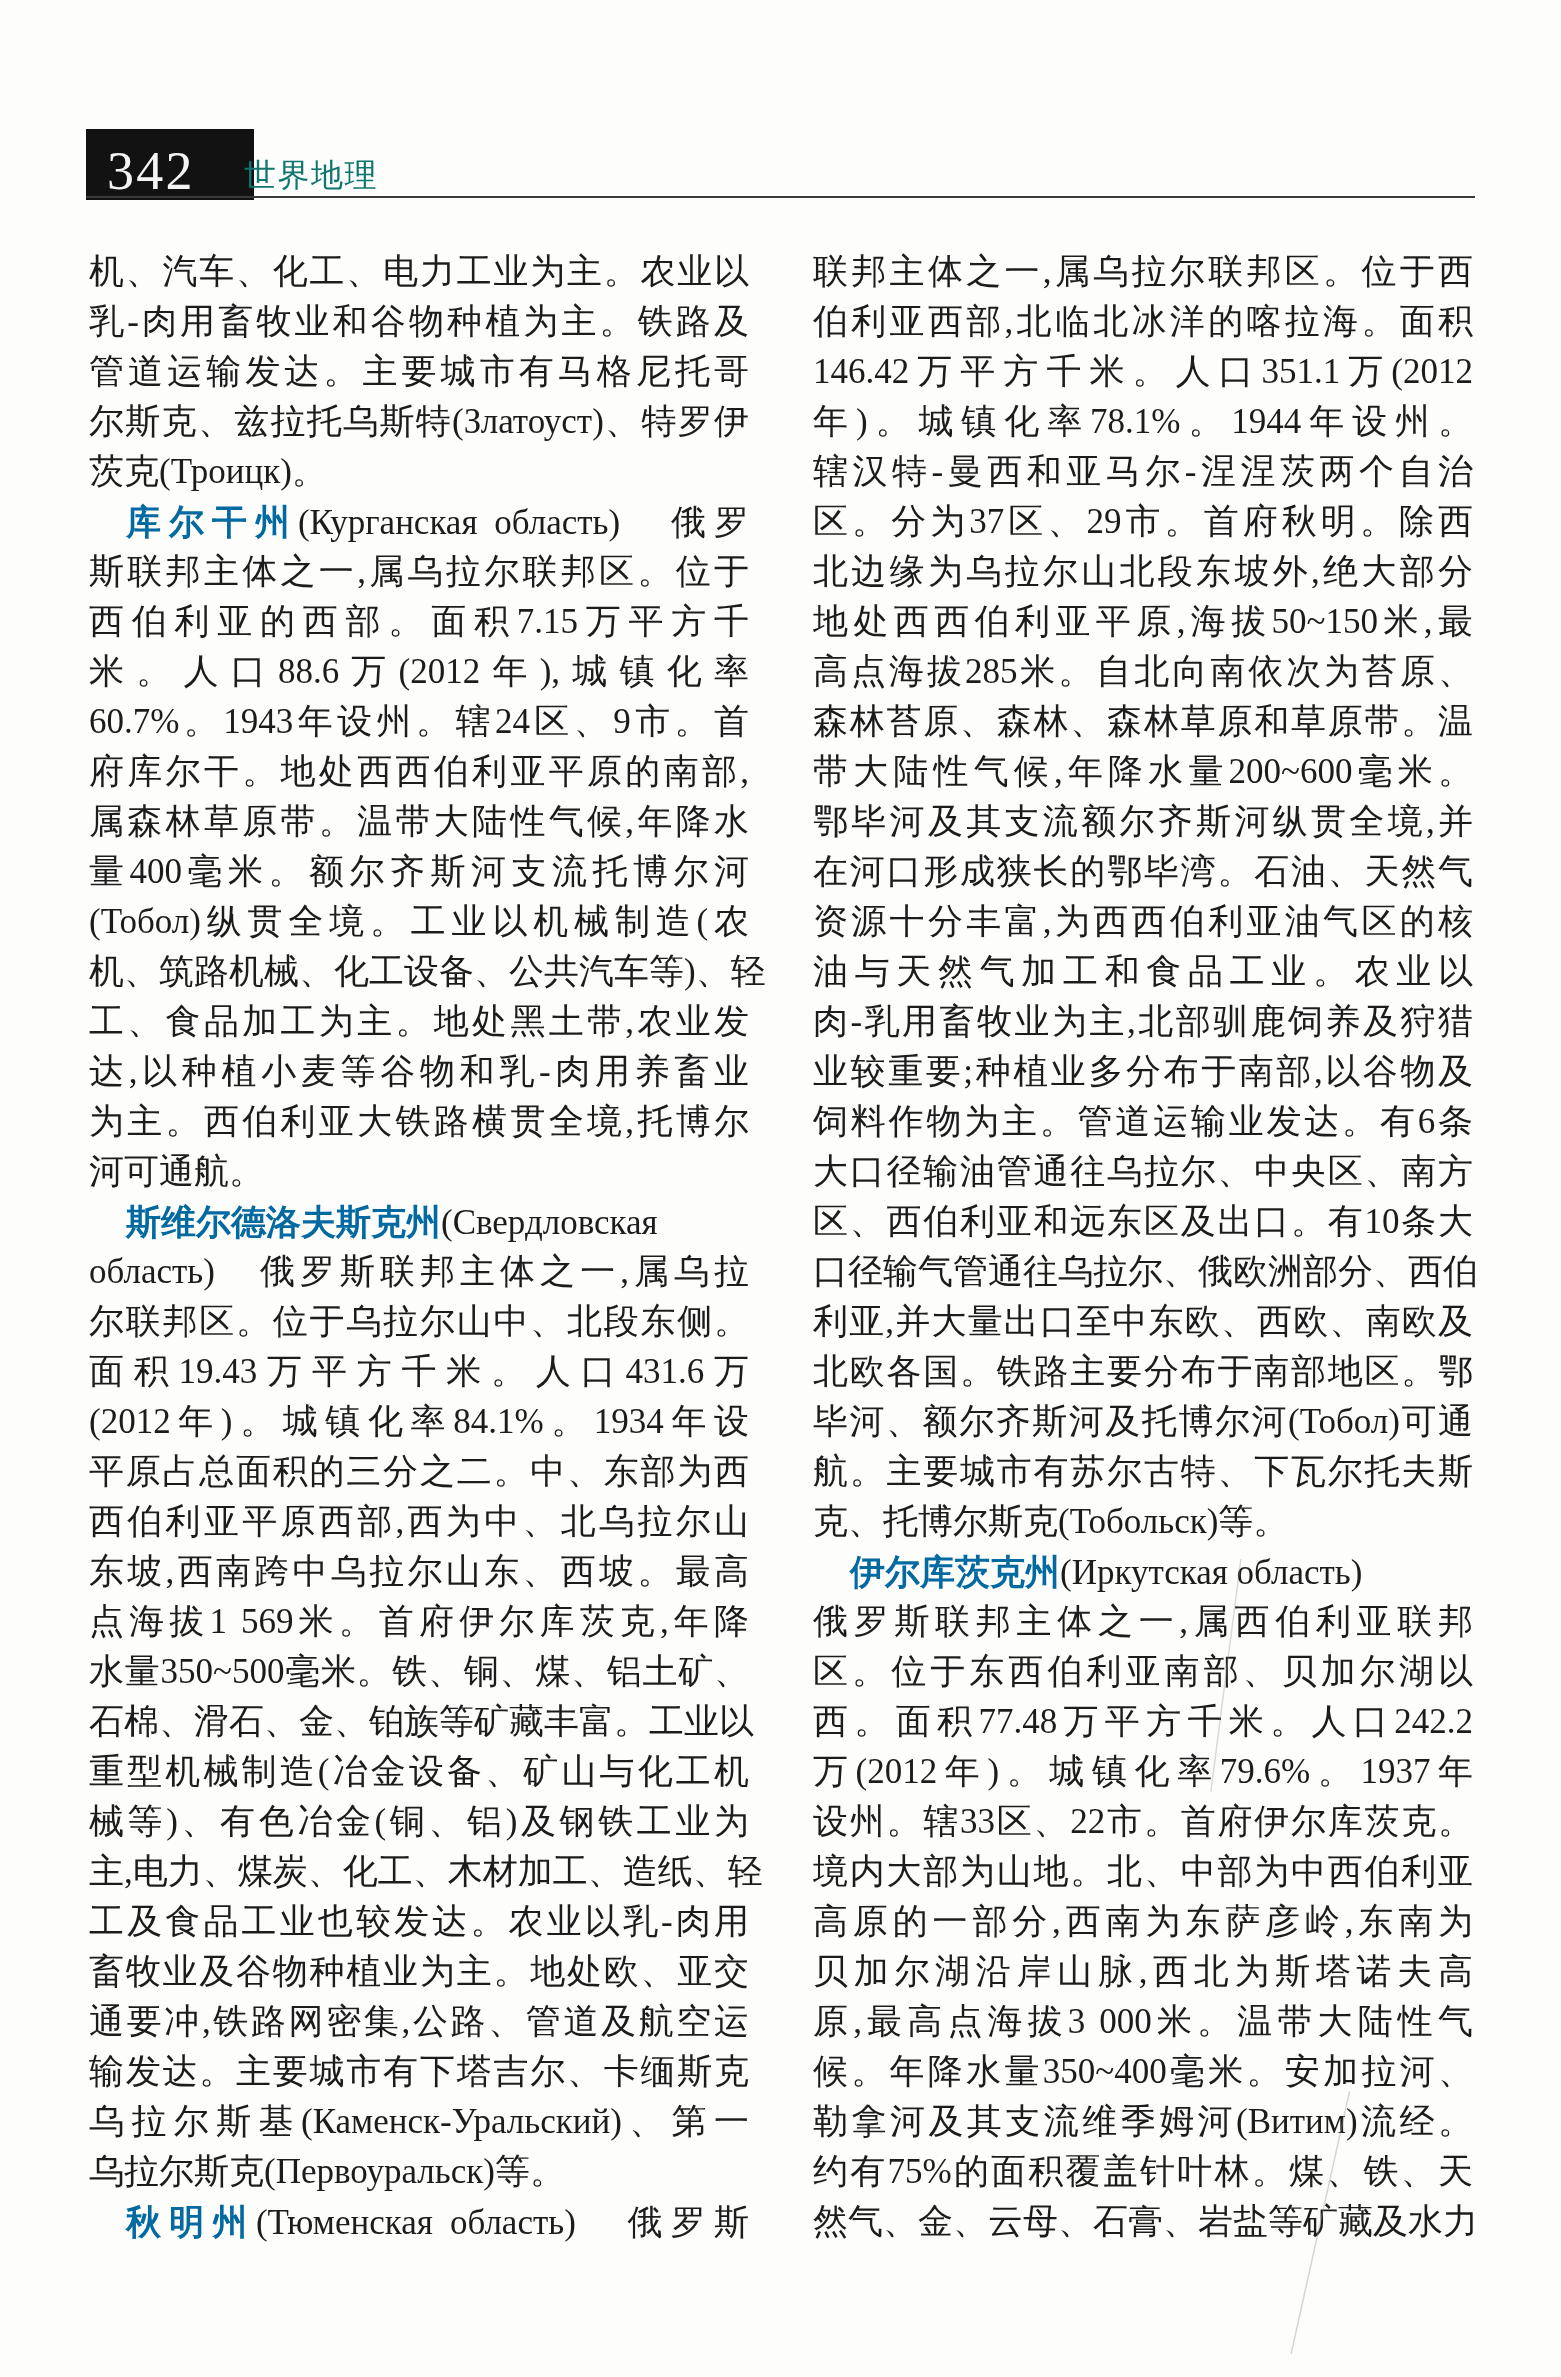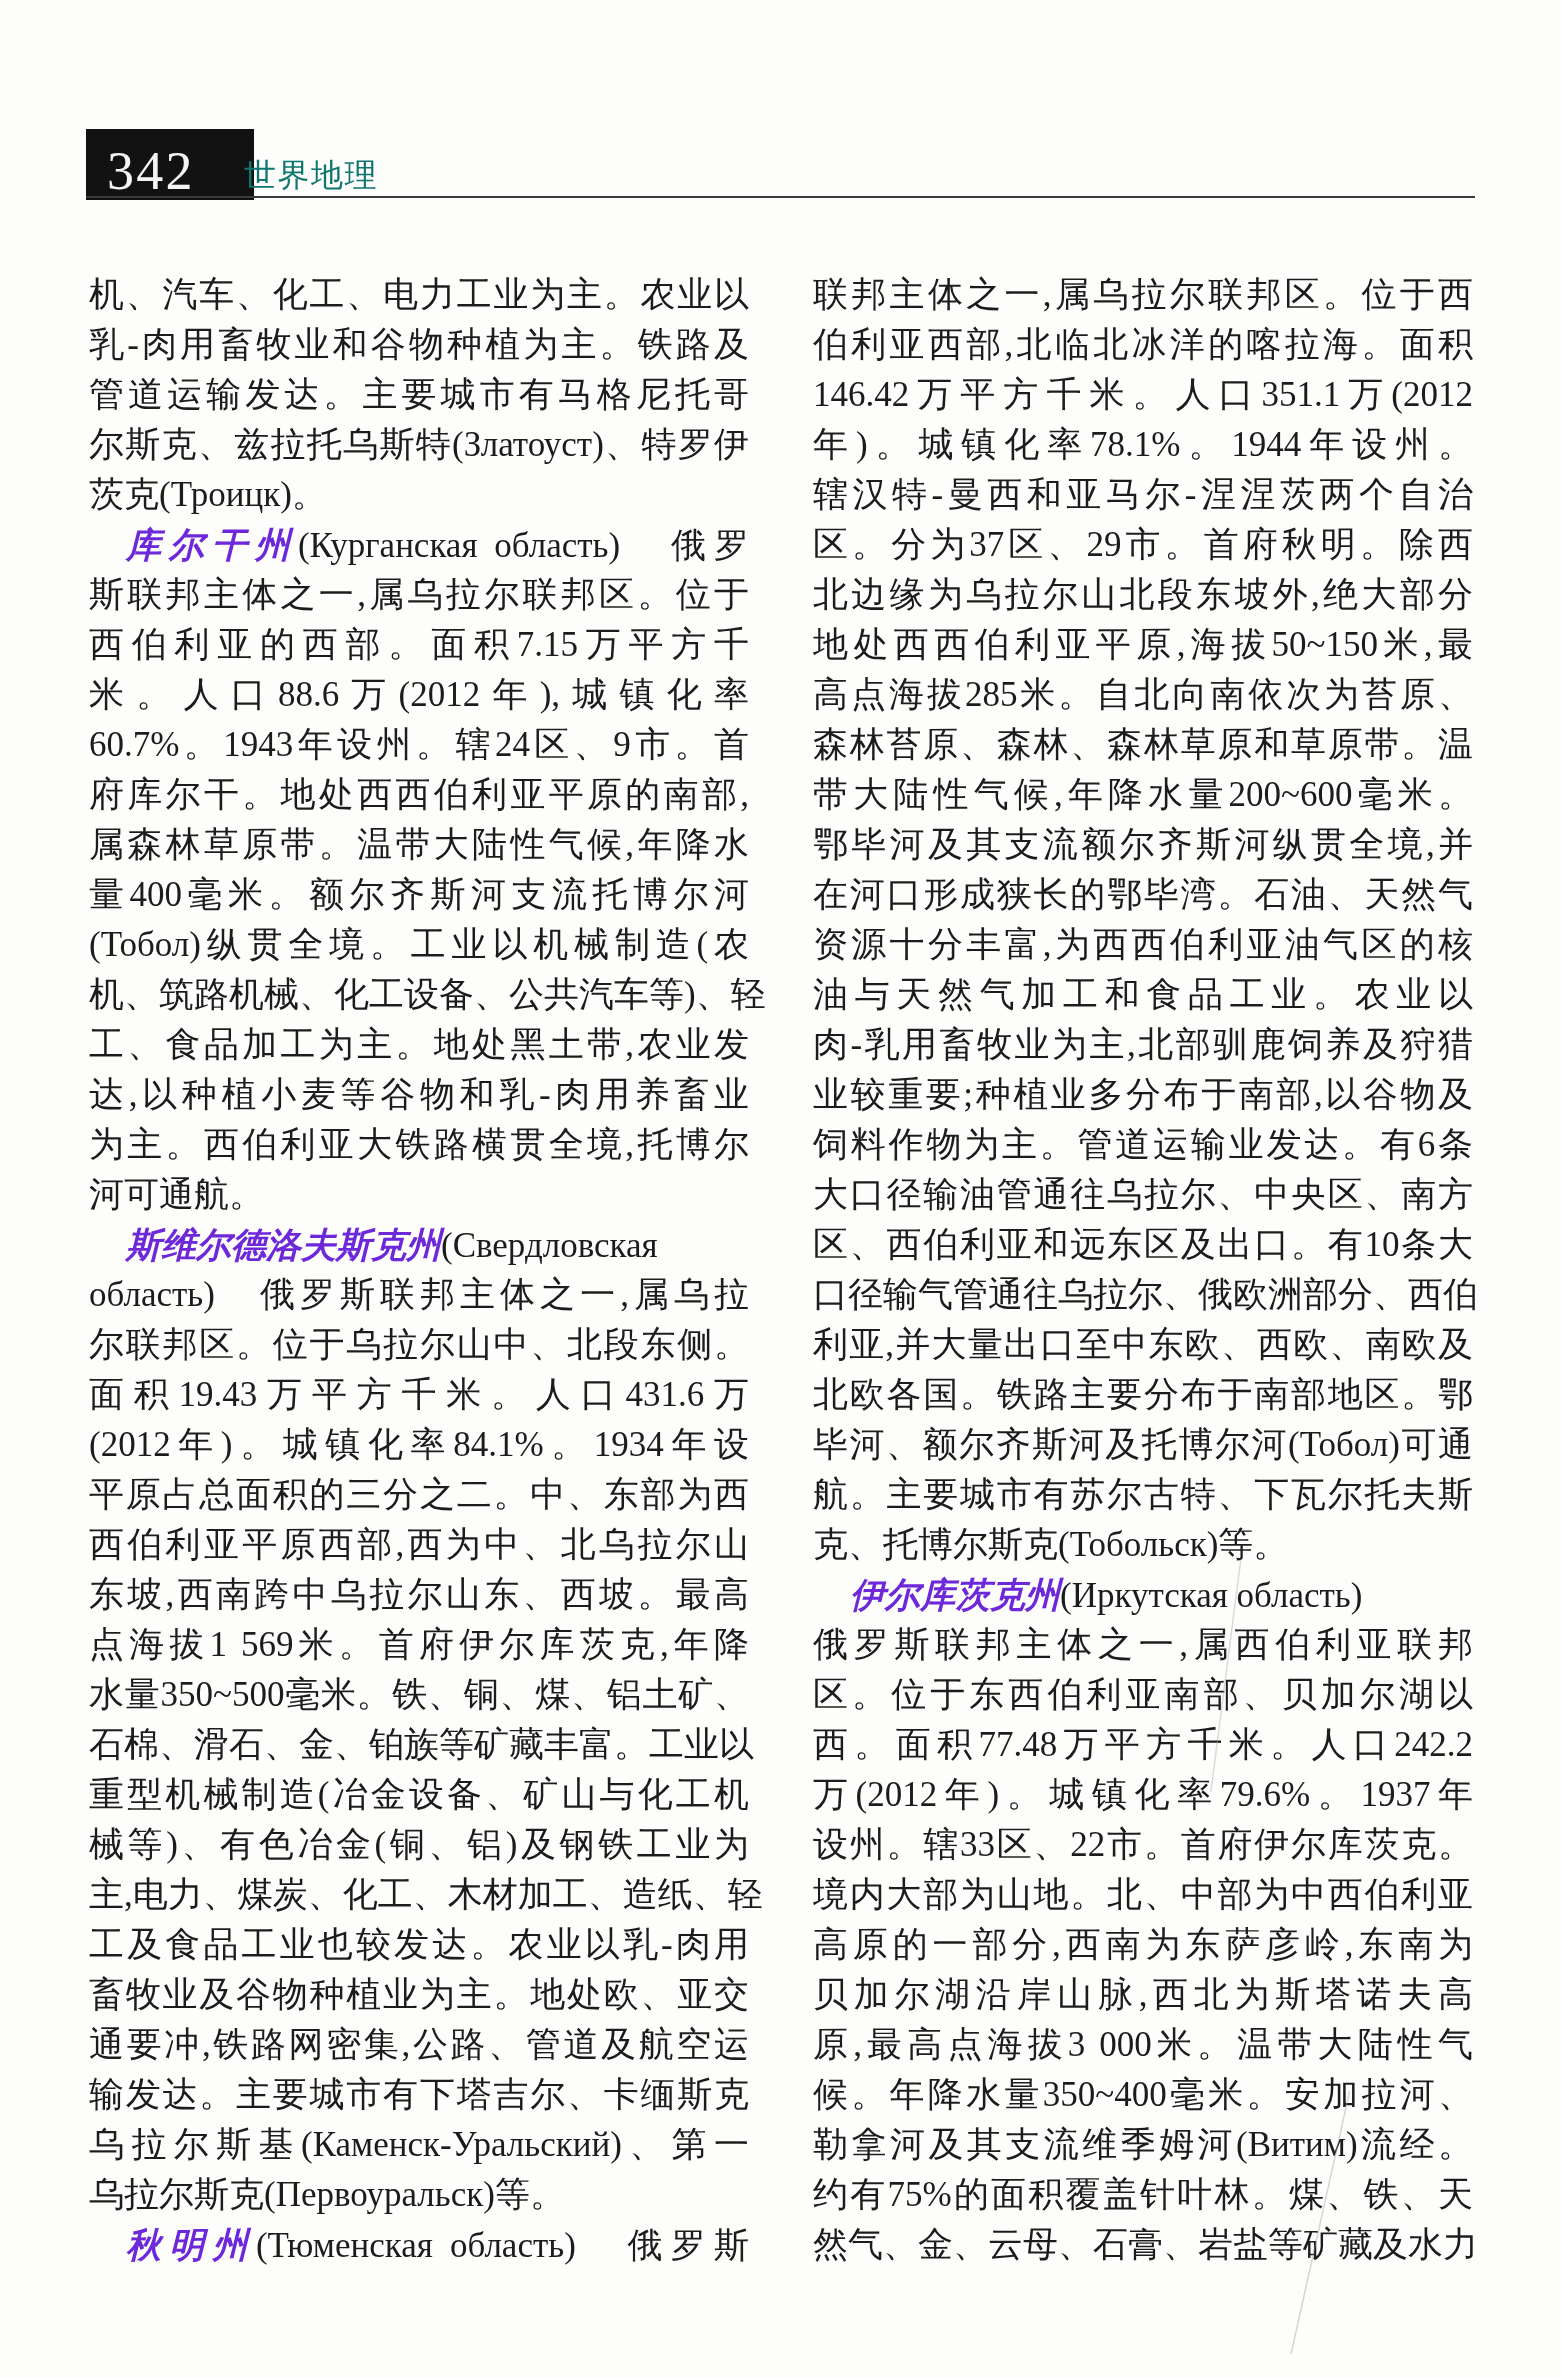--- a/index.html
+++ b/index.html
@@ -22,34 +22,33 @@
     font-family: "Liberation Serif", "DejaVu Serif", serif;
     font-size: 32px; line-height: 37px; color: #0f766e; letter-spacing: 1.5px;
   }
   .header-rule {
     position: absolute; left: 86px; top: 196px; width: 1389px; height: 2.2px;
     background: #3a3a3a;
   }
   .col {
     position: absolute; top: 247px; width: 660px;
     font-size: 35px;
-    margin-top: 23px;
   }
   .col.left { left: 89px; }
   .col.right { left: 813px; }
   .line {
     height: 50px; line-height: 50px;
     white-space: nowrap;
     text-align: justify; text-align-last: justify;
   }
   .line.last { text-align: left; text-align-last: left; }
   .line.indent { text-indent: 37px; }
   .hd {
     font-family: "Liberation Sans", "DejaVu Sans", sans-serif;
-    font-weight: 700; color: #6d28d9; font-style: italic;
+    font-weight: 700; color: #0369a1;
   }
   .artifact { position: absolute; left: 0; top: 0; pointer-events: none; }
 </style>
 </head>
 <body>
 
 <div class="page-box">
   <span class="page-num">342</span>
 </div>
 <div class="running-title">世界地理</div>

